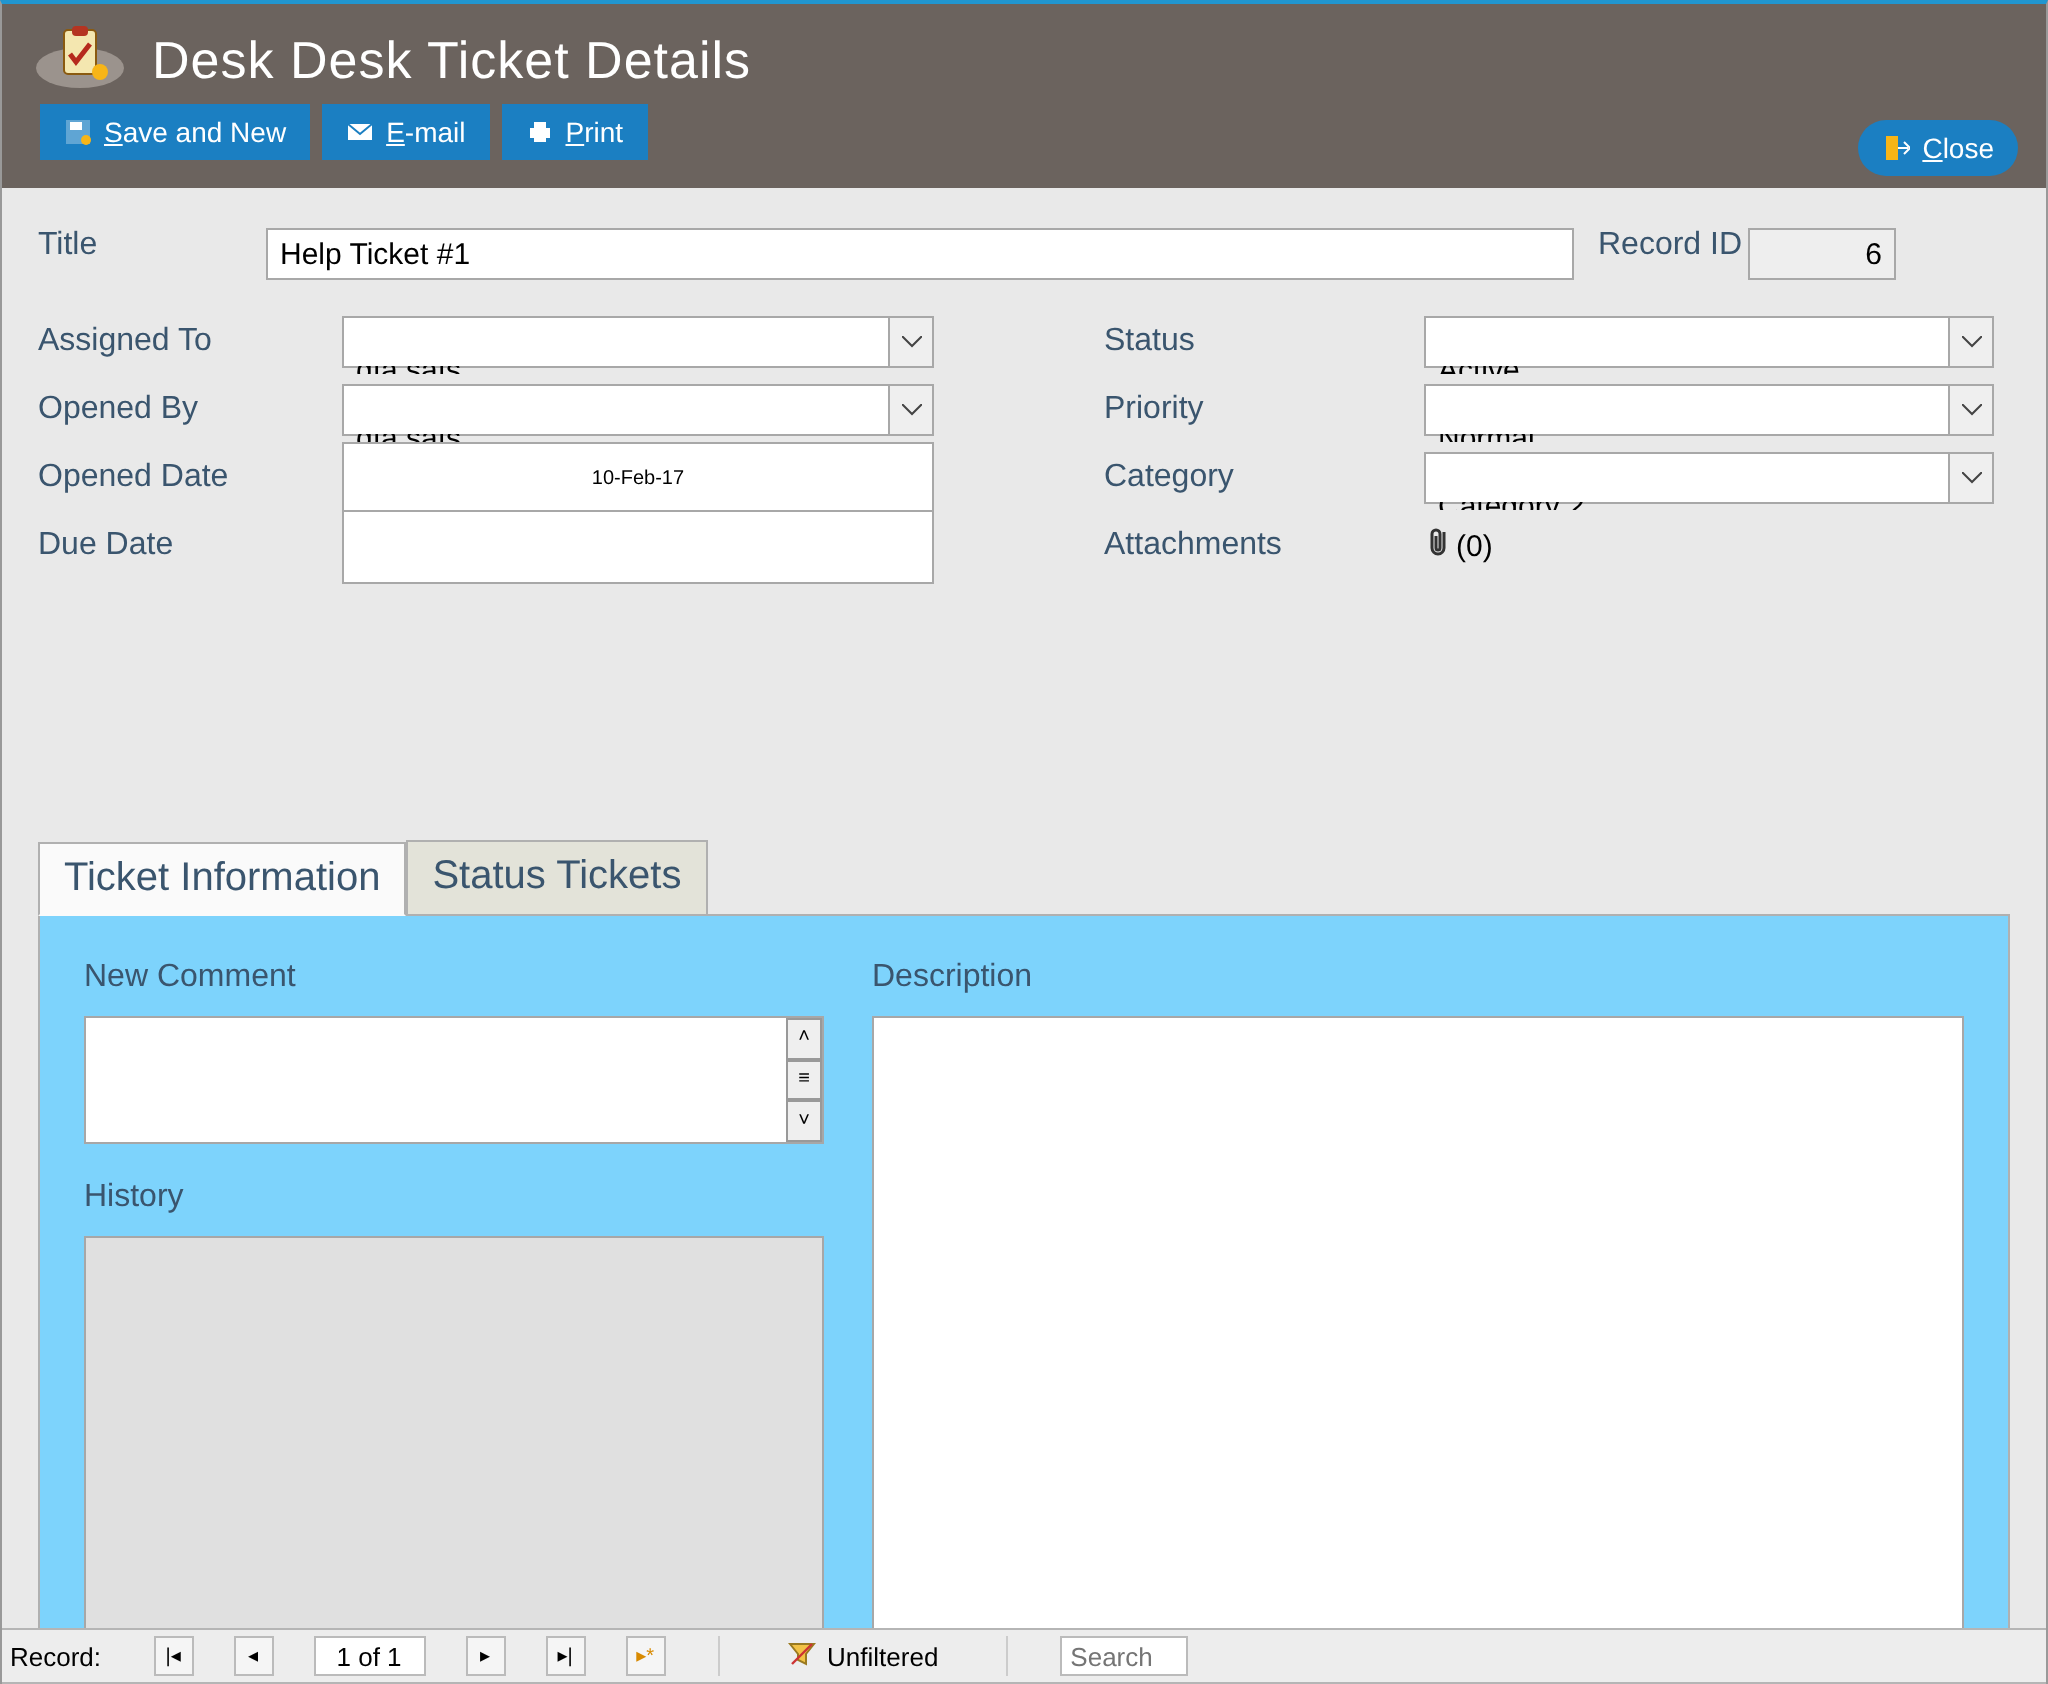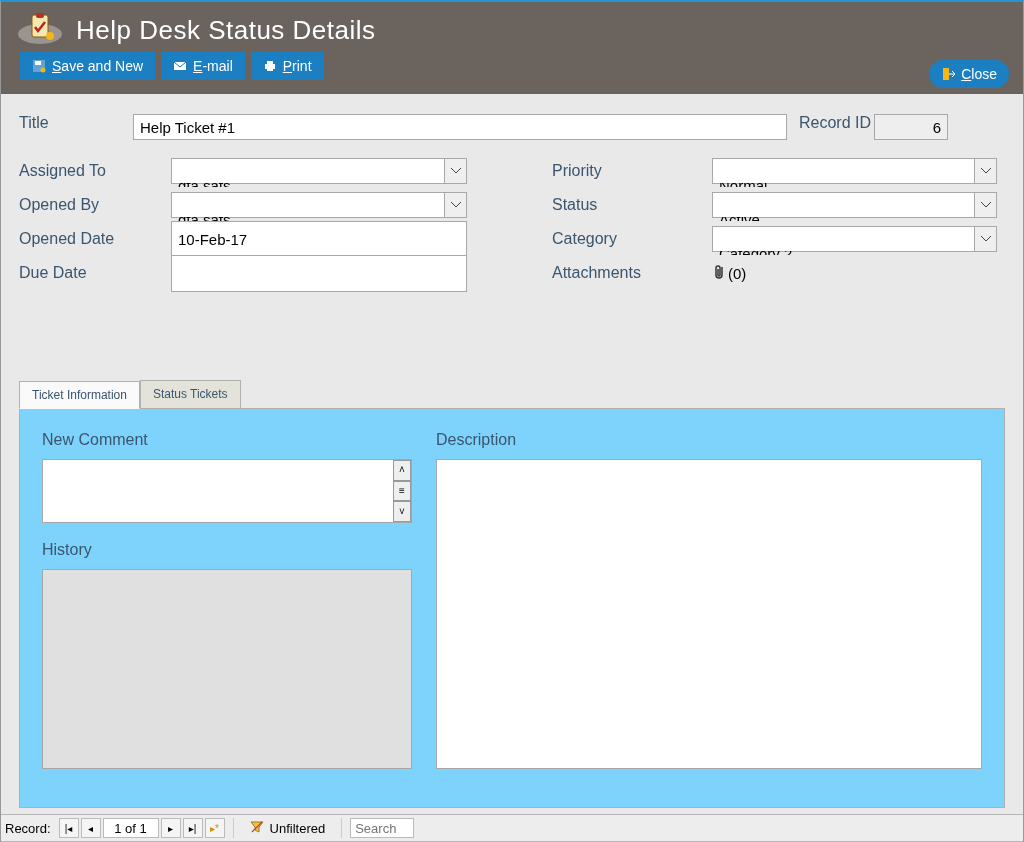--- a/index.html
+++ b/index.html
@@ -131,46 +131,47 @@
     background: #efefef;
     display: flex;
     align-items: center;
     justify-content: center;
     cursor: pointer;
   }
   .date-input {
     width: 296px;
     height: 37px;
     border: 1px solid #a8a8a8;
-    text-align: left;
+    text-align: center;
     padding: 2px 6px;
-    font-size: 15px;
+    font-size: 10px;
   }
   .col-right .combo-wrap { width: 285px; }
   .attach {
     display: inline-flex;
     align-items: center;
     gap: 2px;
     font-size: 15px;
   }
 
   .tab-area {
     margin: 80px 18px 0 18px;
   }
   .tabs {
     display: flex;
   }
   .tab {
     border: 1px solid #b0b0b0;
     border-bottom: none;
     padding: 6px 12px;
     color: #3a556e;
-    font-size: 12px;
+    font-size: 20px;
     background: #e3e3d9;
     cursor: pointer;
+    margin-top: 40px;
   }
   .tab.active {
     background: #fafafa;
     position: relative;
     top: 1px;
     border-bottom: 1px solid #fafafa;
   }
   .tab-body {
     border: 1px solid #b0b0b0;
     height: 400px;
@@ -233,21 +234,21 @@
     left: 0; right: 0;
     bottom: 0;
     height: 28px;
     border-top: 1px solid #b5b5b5;
     border-bottom: 1px solid #b5b5b5;
     background: #ededed;
     display: flex;
     align-items: center;
     font-size: 13px;
     padding-left: 4px;
-    gap: 2px;
+    gap: 20px;
   }
   .recordbar .rlbl { margin-right: 6px; }
   .navb {
     width: 20px; height: 20px;
     border: 1px solid #bbb;
     background: #f5f5f5;
     display: inline-flex;
     align-items: center;
     justify-content: center;
     font-size: 10px;
@@ -282,21 +283,21 @@
   <div class="header-top">
     <span class="title-icon">
       <svg viewBox="0 0 48 36">
         <ellipse cx="24" cy="22" rx="22" ry="10" fill="#9b938d"></ellipse>
         <rect x="16" y="3" width="16" height="22" rx="2" fill="#f4e7b0" stroke="#8a5a10"></rect>
         <rect x="20" y="1" width="8" height="5" rx="2" fill="#b53421"></rect>
         <path d="M19 15 l3 4 l7 -9" stroke="#b62a1d" stroke-width="2.5" fill="none"></path>
         <circle cx="34" cy="24" r="4" fill="#f7b517"></circle>
       </svg>
     </span>
-    <div class="window-title">Help Desk Status Details</div>
+    <div class="window-title">Desk Desk Ticket Details</div>
   </div>
 
   <div class="toolbar">
     <button class="btn">
       <span class="btn-ico">
         <svg viewBox="0 0 14 14">
             <rect x="1" y="1" width="12" height="12" fill="#fff" opacity="0.3"></rect>
             <rect x="3" y="2" width="6" height="4" fill="#fff"></rect>
             <circle cx="11" cy="11" r="2.5" fill="#f7b517"></circle>
           </svg>
@@ -372,34 +373,34 @@
         <input class="date-input" value="10-Feb-17" style="">
       </div>
       <div class="field-row">
         <span class="lbl">Due Date</span>
         <input class="date-input" value="" style="">
       </div>
     </div>
 
     <div class="col col-right">
       <div class="field-row">
+        <span class="lbl">Status</span>
+        <div class="combo-wrap">
+          <input class="combo-text" value="Active" style="">
+          <div class="combo-btn">
+              <svg width="10" height="6">
+                <path d="M0 0 L5 5 L10 0" fill="none" stroke="#444"></path>
+              </svg>
+            </div>
+        </div>
+      </div>
+      <div class="field-row">
         <span class="lbl">Priority</span>
         <div class="combo-wrap">
           <input class="combo-text" value="Normal" style="">
-          <div class="combo-btn">
-              <svg width="10" height="6">
-                <path d="M0 0 L5 5 L10 0" fill="none" stroke="#444"></path>
-              </svg>
-            </div>
-        </div>
-      </div>
-      <div class="field-row">
-        <span class="lbl">Status</span>
-        <div class="combo-wrap">
-          <input class="combo-text" value="Active" style="">
           <div class="combo-btn">
               <svg width="10" height="6">
                 <path d="M0 0 L5 5 L10 0" fill="none" stroke="#444"></path>
               </svg>
             </div>
         </div>
       </div>
       <div class="field-row">
         <span class="lbl">Category</span>
         <div class="combo-wrap">

